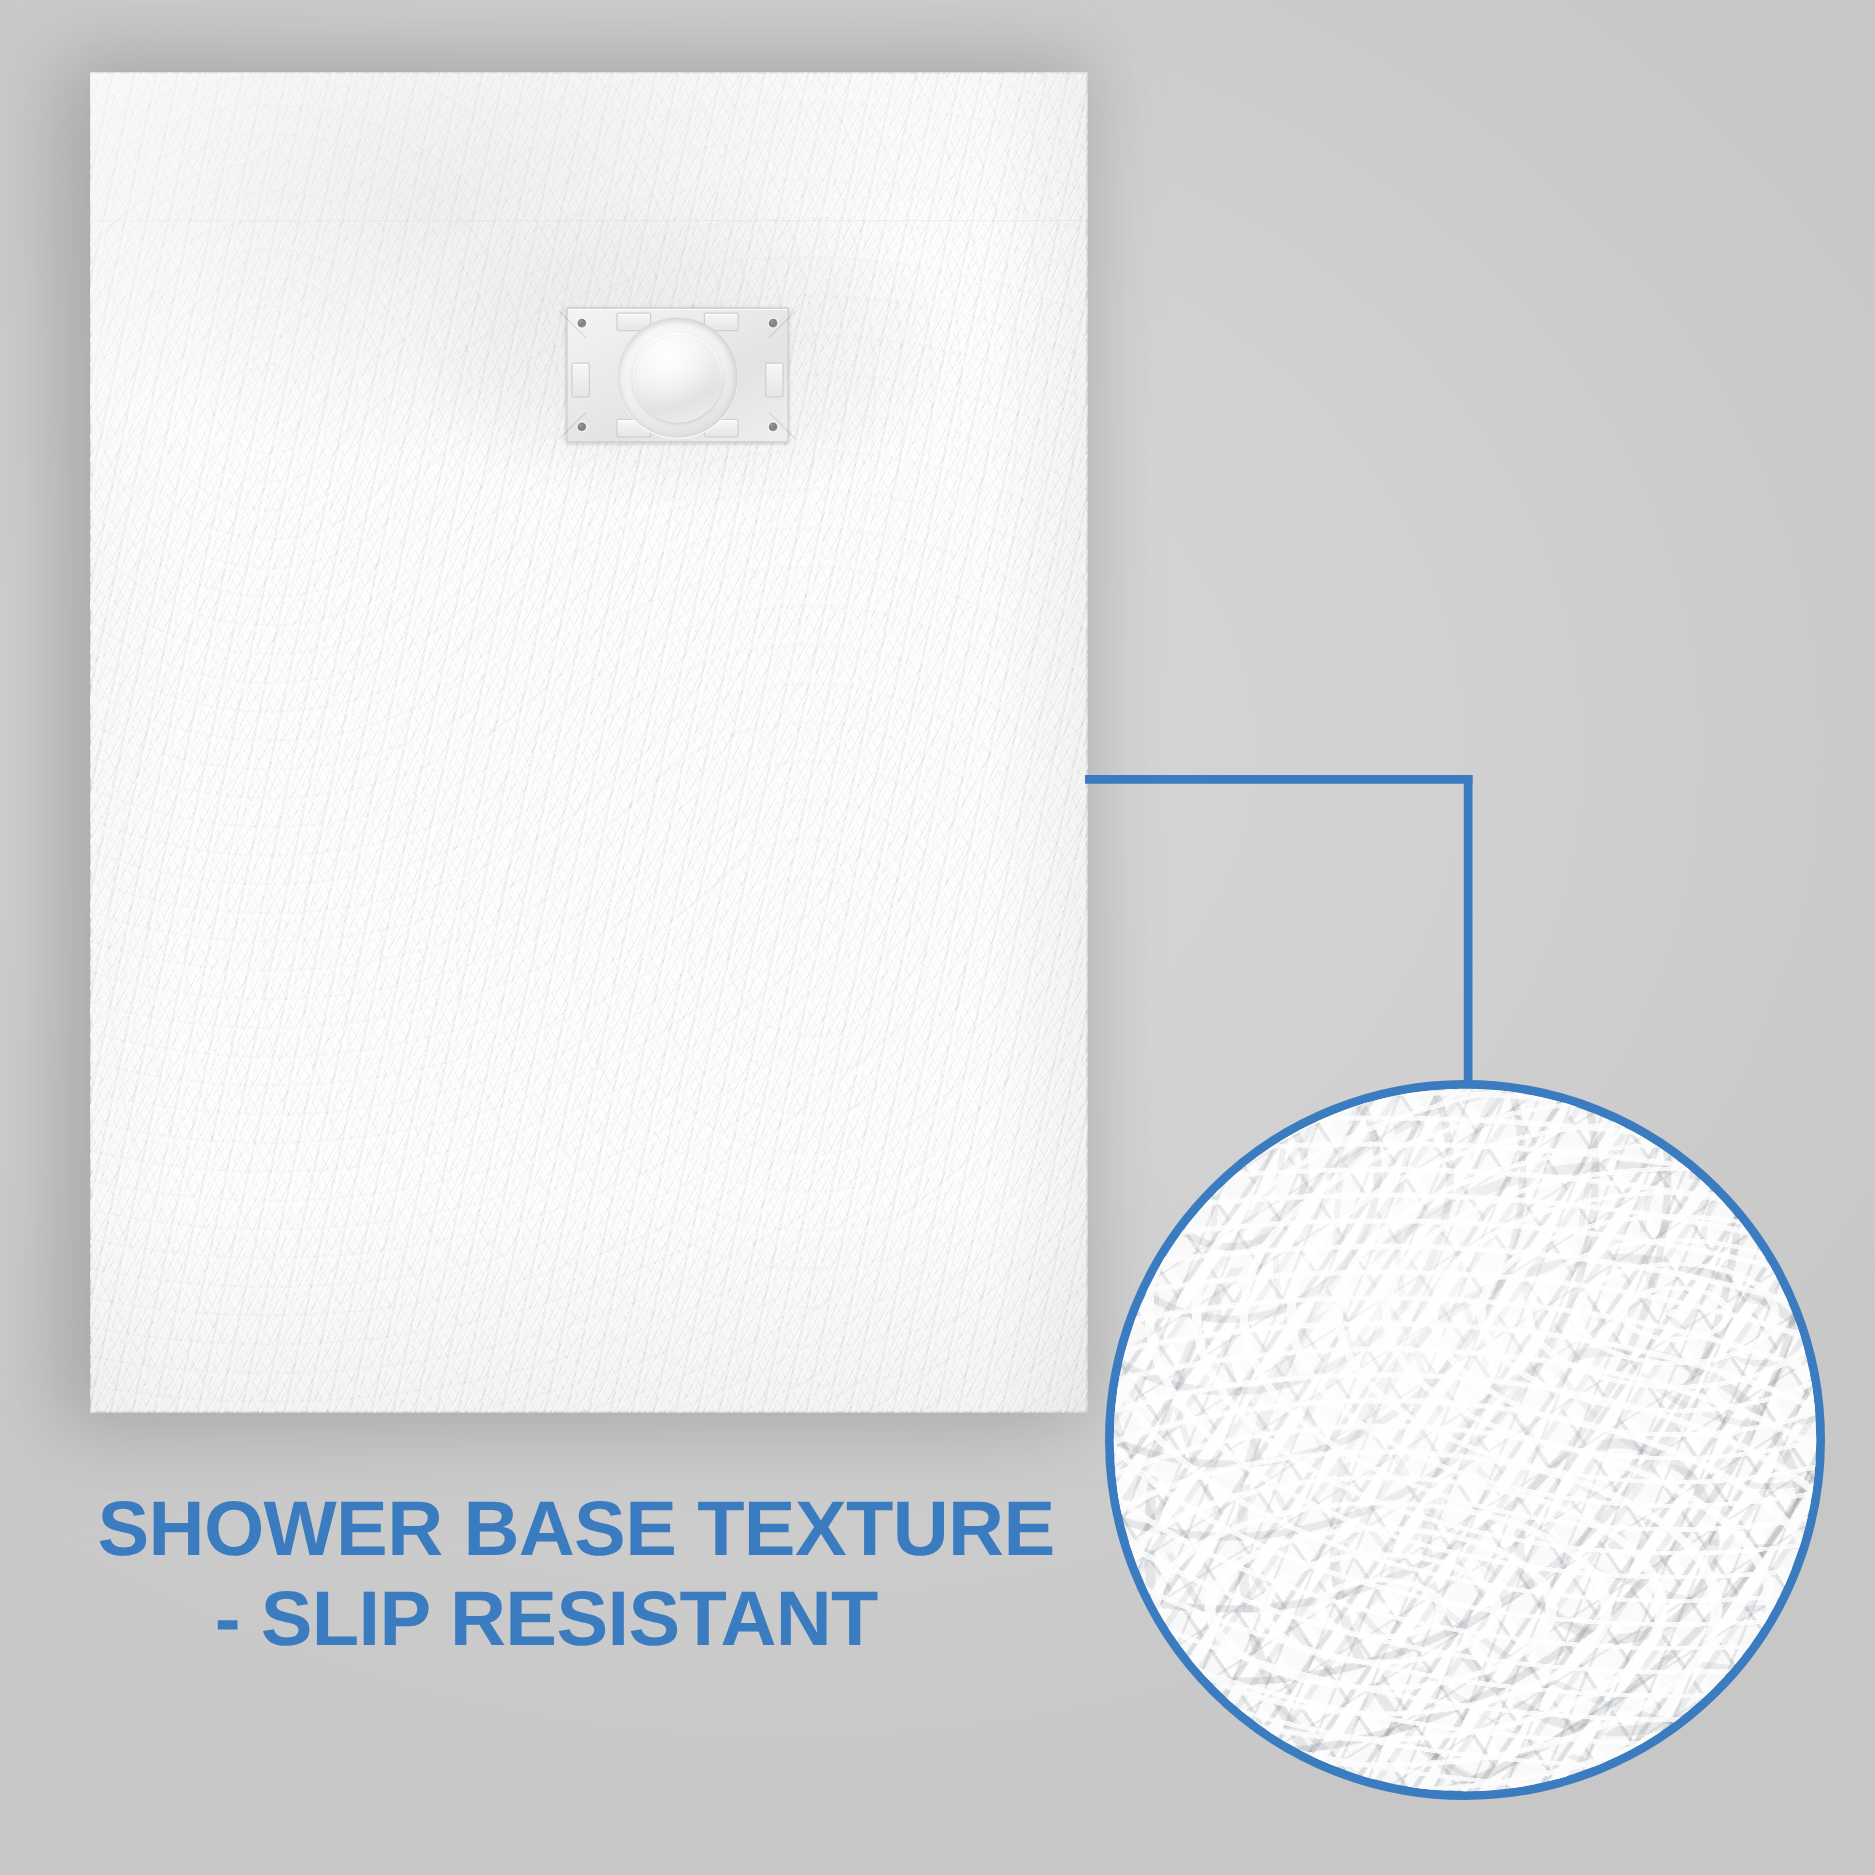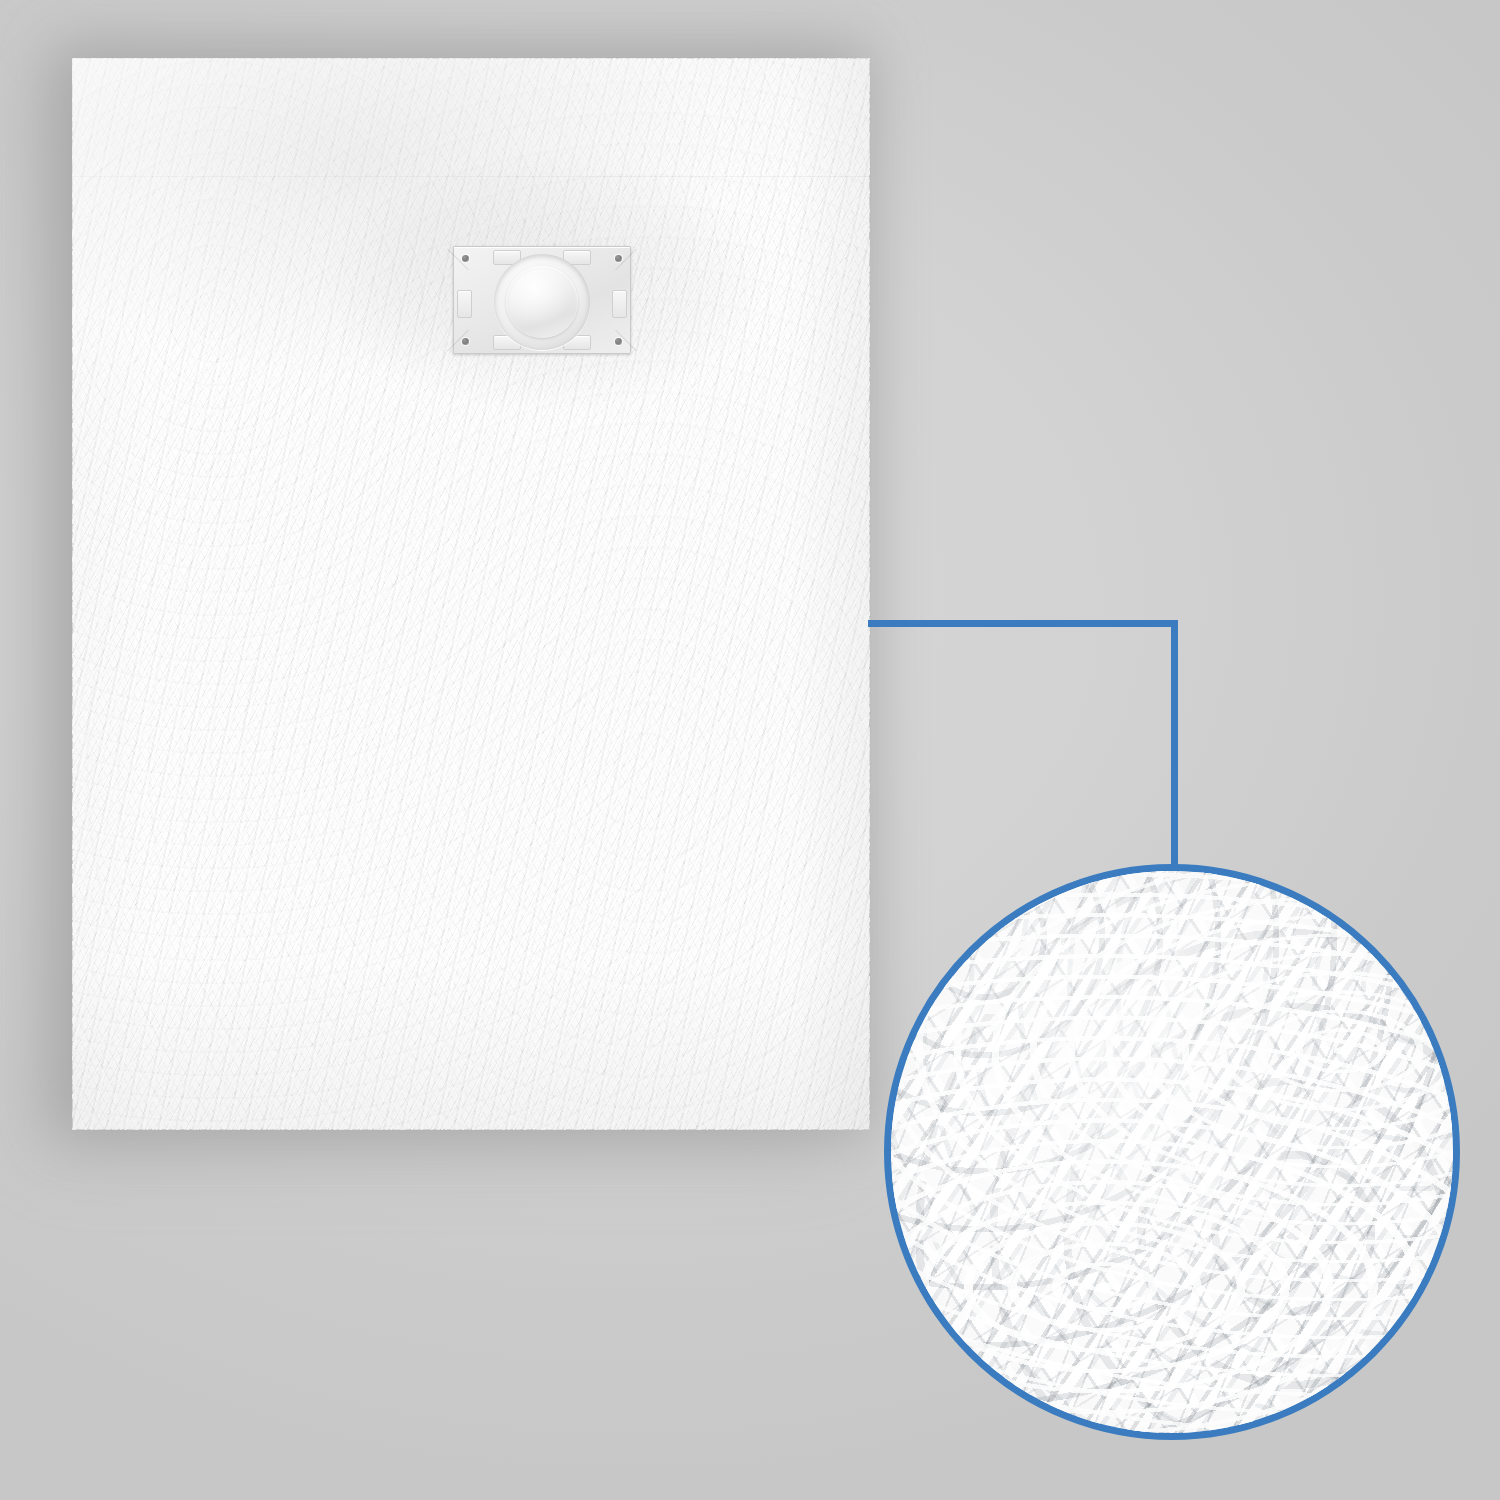--- a/index.html
+++ b/index.html
@@ -365,15 +365,17 @@
 
   <div id="magnifier">
     <div class="mag-tex mag-a"></div>
     <div class="mag-tex mag-b"></div>
     <div class="mag-tex mag-c"></div>
     <div class="mag-tex mag-d"></div>
     <div id="mag-sheen"></div>
   </div>
 
   <div id="caption">
+    <span class="cap-line-1">SHOWER BASE TEXTURE</span>
+    <span class="cap-line-2">- SLIP RESISTANT</span>
   </div>
 
 </div>
 
 </body></html>

